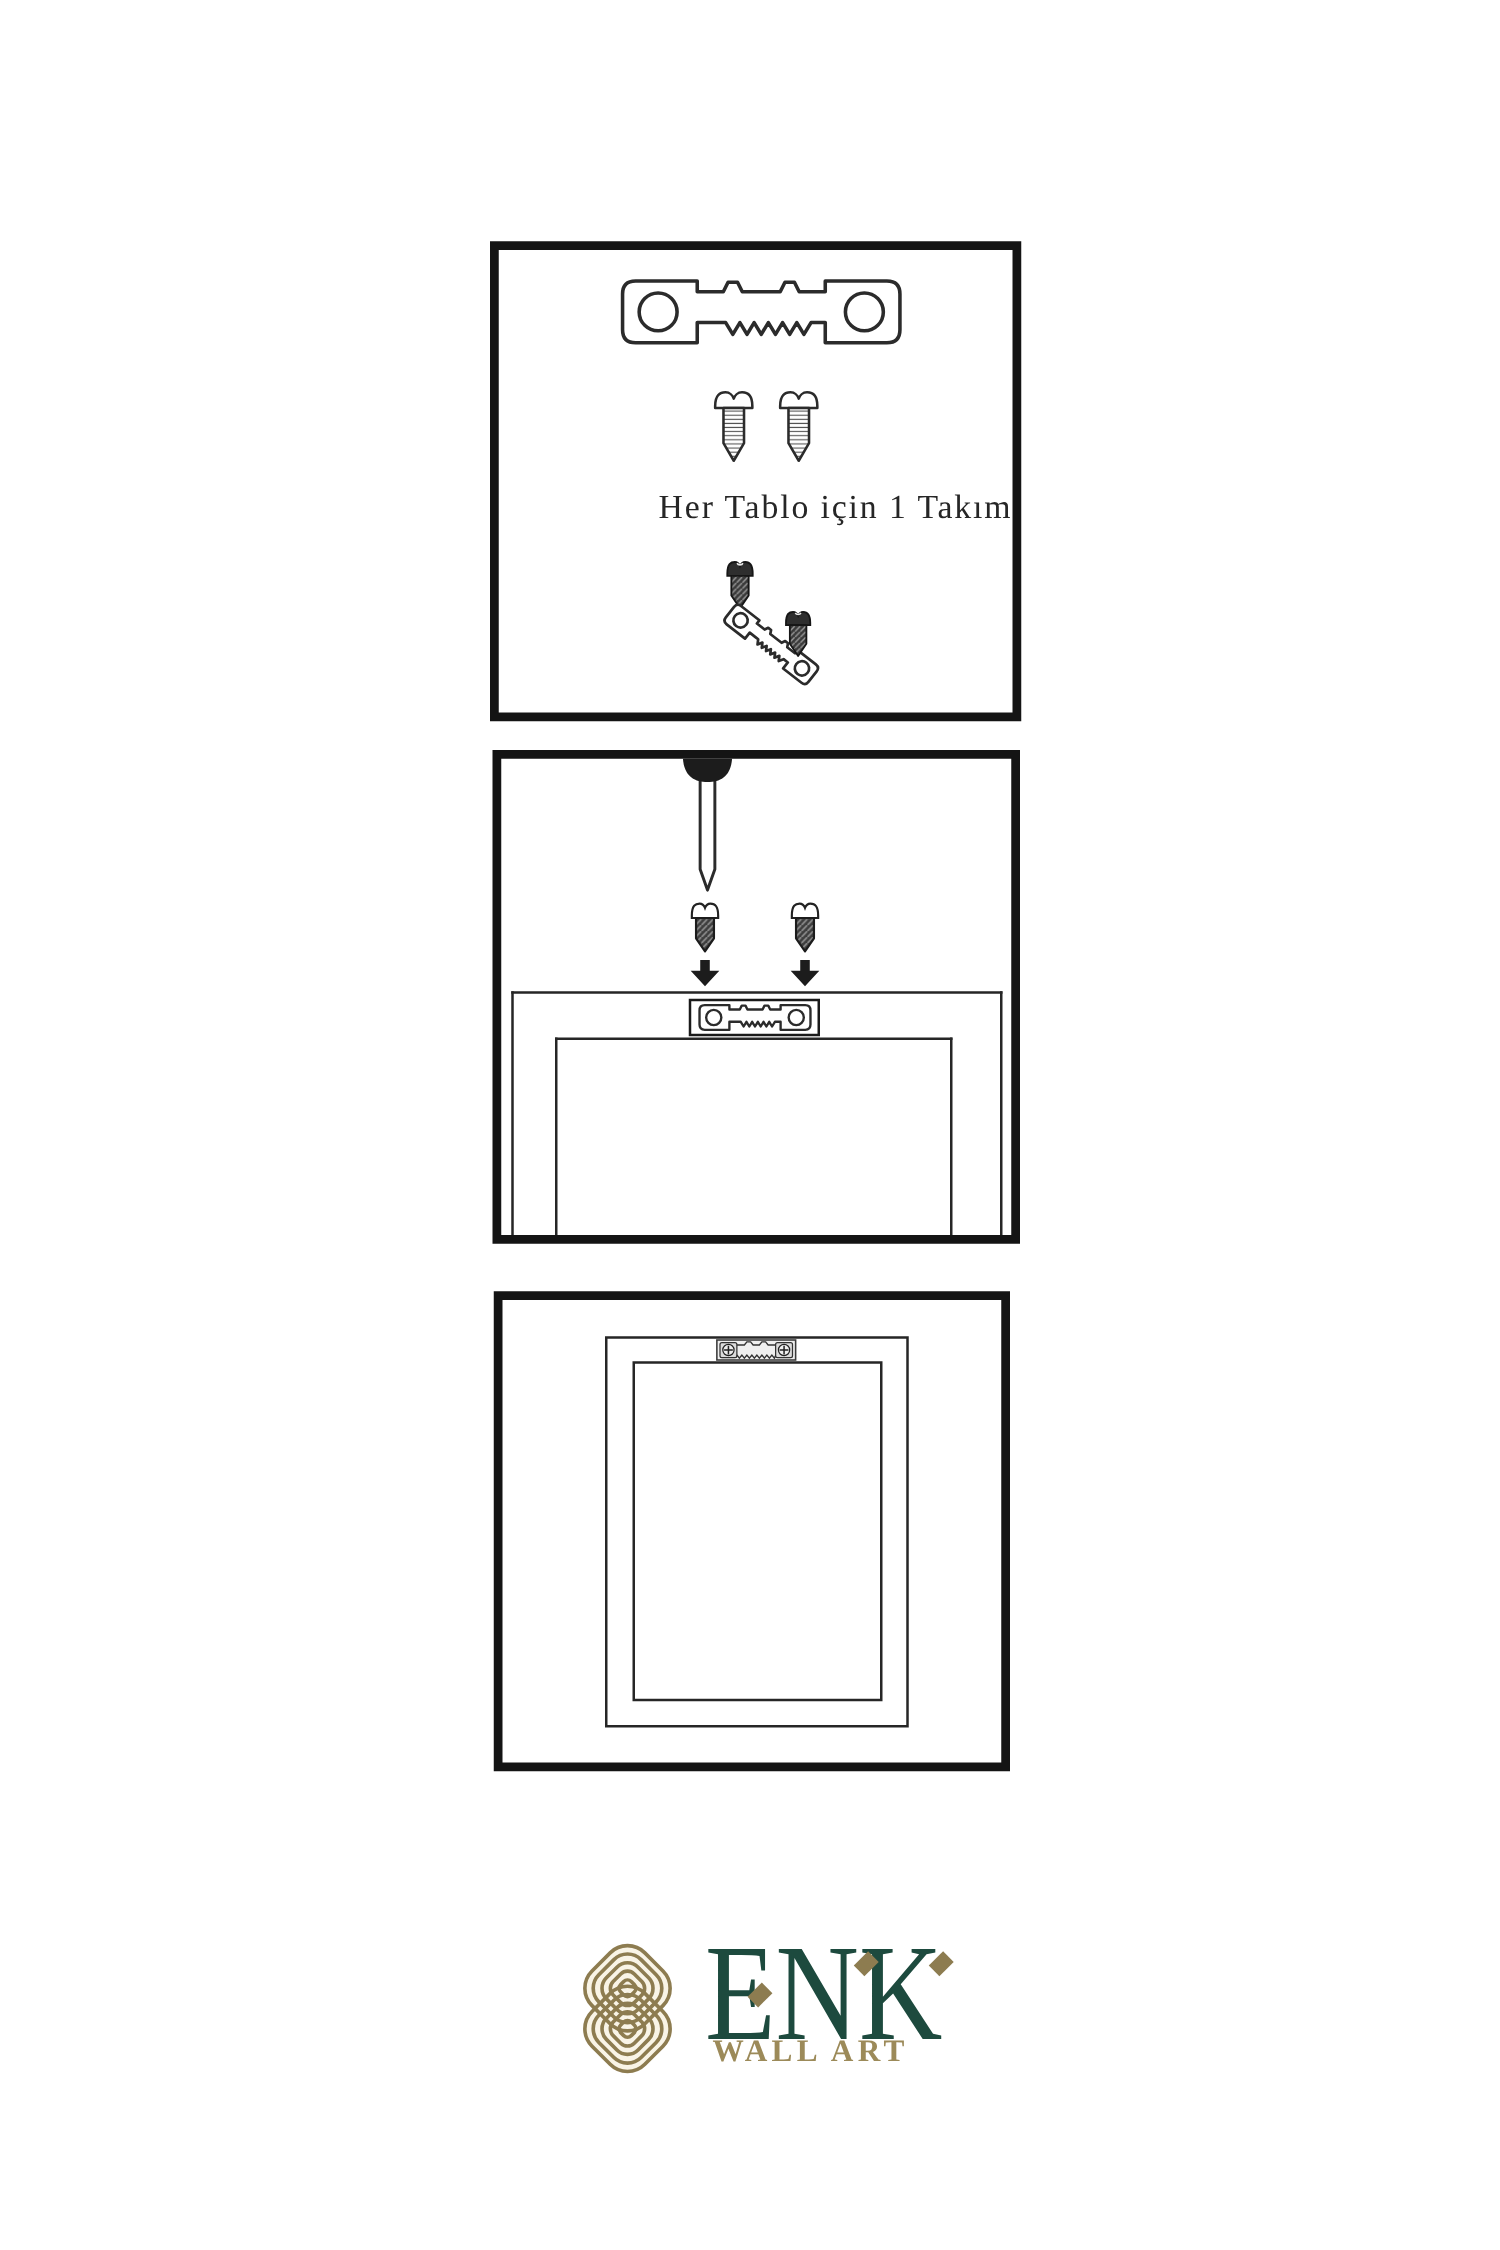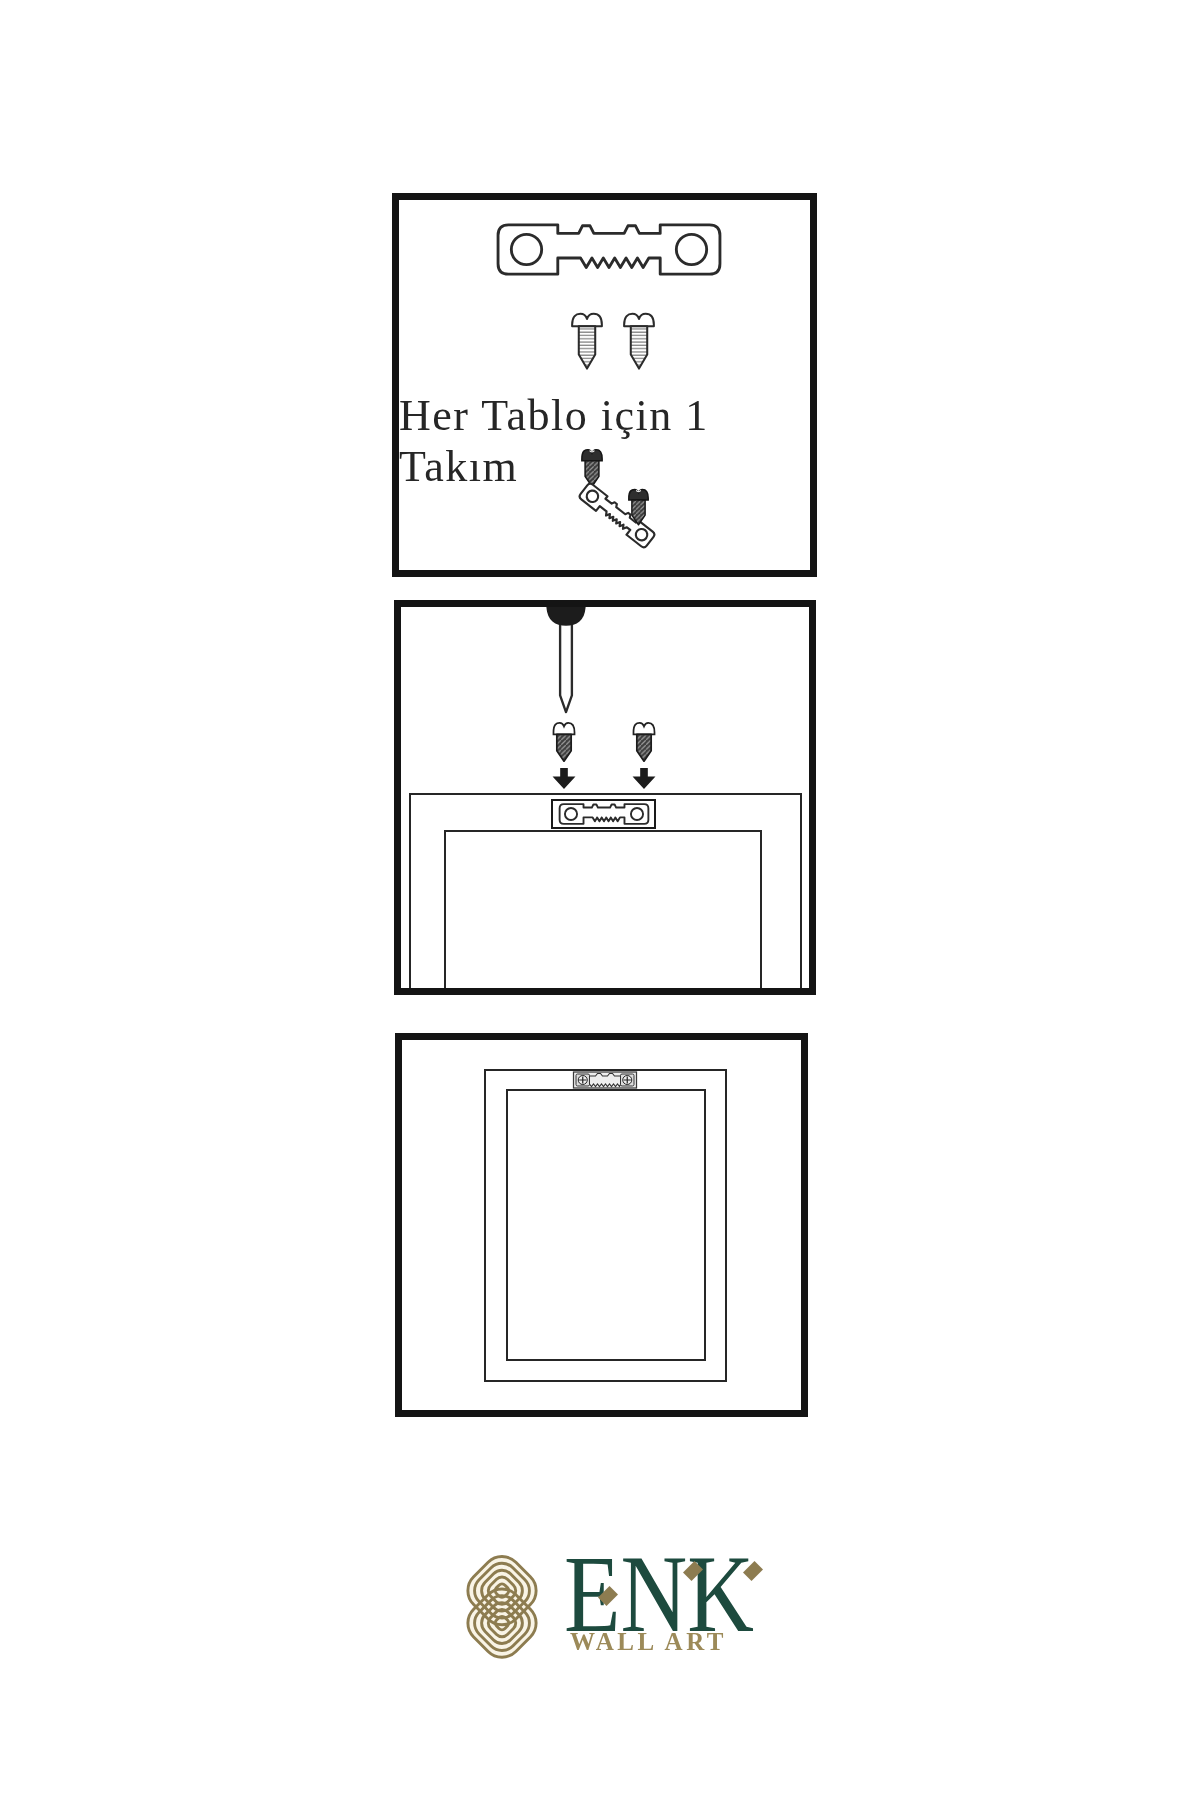--- a/index.html
+++ b/index.html
@@ -19,21 +19,21 @@
   .p1{left:392px;top:193px;width:425px;height:384px}
   .p2{left:394px;top:600px;width:422px;height:395px}
   .p3{left:395px;top:1033px;width:413px;height:384px}
   .abs{position:absolute}
   svg{display:block;overflow:visible}
 
   
   .hanger-large{left:92px;top:22px;width:236px;height:55px}
   .screw-a{left:170px;top:105px;width:36px;height:74px}
   .screw-b{left:222px;top:105px;width:36px;height:74px}
-  .caption{left:0;top:190px;width:100%;text-align:left;font-size:44px;
+  .caption{left:0;top:190px;width:100%;text-align:right;font-size:27px;
            letter-spacing:1.5px;color:#262626;font-weight:400}
   .mini-screw-1{left:181px;top:247px;width:24px;height:44px}
   .mini-screw-2{left:228px;top:287px;width:23px;height:42px}
   .mini-hanger{left:175px;top:305px;width:86px;height:21px;transform:rotate(38deg)}
 
   
   .nail{left:143px;top:0;width:44px;height:110px}
   .screw-l{left:150px;top:114px;width:26px;height:44px}
   .screw-r{left:230px;top:114px;width:26px;height:44px}
   .arrow-l{left:150px;top:161px;width:26px;height:21px}

